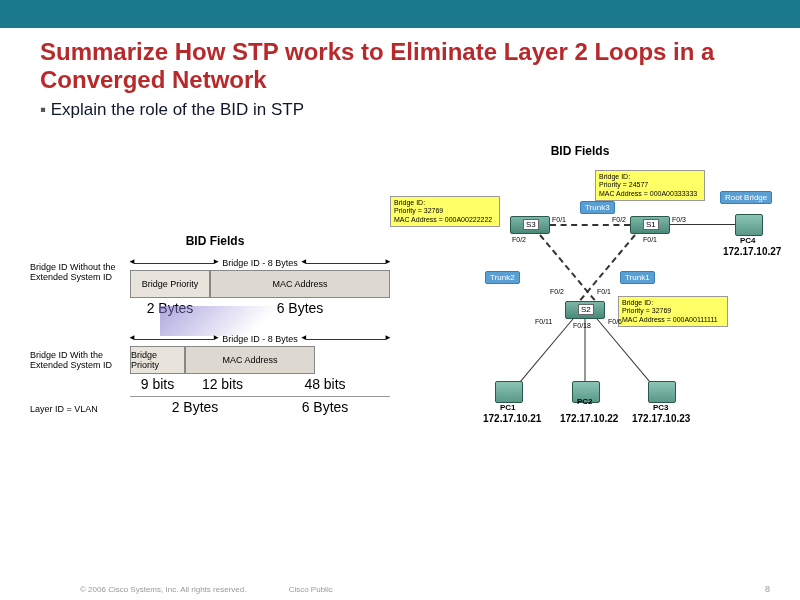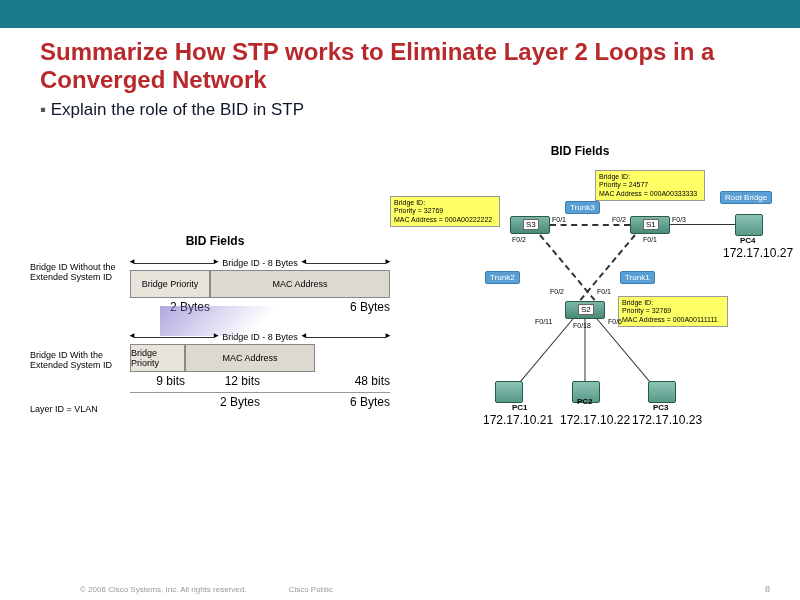--- a/index.html
+++ b/index.html
@@ -11,30 +11,30 @@
 .content{position:relative;height:470px}
 .left{position:absolute;left:30px;top:110px;width:370px;font-size:9px}
 .left h3{text-align:center;font-size:12px;margin-bottom:10px}
 .rowhead{display:flex;align-items:center;margin-bottom:2px}
 .arrowline{flex:1;border-top:1px solid #333;position:relative;margin:0 4px}
 .arrowline::before{content:"◄";position:absolute;left:-6px;top:-7px;font-size:8px}
 .arrowline::after{content:"►";position:absolute;right:-6px;top:-7px;font-size:8px}
 .bidrow{display:flex;margin-left:100px;margin-bottom:2px}
 .seg{border:1px solid #888;height:28px;display:flex;align-items:center;justify-content:center;font-size:9px}
 .lbl{position:absolute;font-size:9px;width:95px}
-.sizerow{display:flex;margin-left:100px;font-size:12px;text-align:right;margin-top:2px;margin-bottom:8px}
+.sizerow{display:flex;margin-left:100px;font-size:14px;text-align:center;margin-top:2px;margin-bottom:8px}
 .gradient{position:absolute;left:130px;top:72px;width:140px;height:30px;background:linear-gradient(135deg,#7a6fc9 0%,transparent 70%);opacity:0.6}
 .right{position:absolute;right:20px;top:20px;width:400px;font-size:8px}
 .right h3{text-align:center;font-size:12px;margin-bottom:8px}
 .topology{position:relative;height:280px}
 .switch{position:absolute;width:40px;height:18px;background:linear-gradient(#7bb8a8,#4a8878);border:1px solid #2a5a4a;border-radius:2px}
 .swlabel{position:absolute;background:#fff;border:1px solid #666;padding:0 2px;font-size:8px}
 .pc{position:absolute;width:28px;height:22px;background:linear-gradient(#8bc4b4,#5a9888);border:1px solid #2a5a4a;border-radius:2px}
 .pclabel{position:absolute;font-size:8px;font-weight:bold}
-.pcip{position:absolute;font-size:12px;font-weight:normal}
+.pcip{position:absolute;font-size:10px;font-weight:bold}
 .note{position:absolute;background:#ffff66;border:1px solid #999;padding:2px 3px;font-size:7px;line-height:1.2}
 .tag{position:absolute;background:#5a9fd4;color:#fff;border:1px solid #3a7fb4;padding:1px 4px;font-size:8px;border-radius:2px}
 .line{position:absolute;background:#333;height:1px;transform-origin:left center}
 .dline{position:absolute;border-top:2px dashed #333;transform-origin:left center}
 .port{position:absolute;font-size:7px}
 .footer{position:absolute;bottom:6px;left:80px;font-size:8px;color:#999}
 .pagenum{position:absolute;bottom:6px;right:30px;font-size:9px;color:#999}
 </style>
 </head>
 <body>
@@ -102,21 +102,21 @@
           <div>Priority = 24577</div>
           <div>MAC Address = 000A00333333</div>
 </div>
 <div class="note" style="left:238px;top:130px;width:110px">
 <div>Bridge ID:</div>
           <div>Priority = 32769</div>
           <div>MAC Address = 000A00111111</div>
 </div>
 
 <div class="tag" style="left:340px;top:25px">Root Bridge</div>
-<div class="tag" style="left:185px;top:35px">Trunk3</div>
+<div class="tag" style="left:200px;top:35px">Trunk3</div>
 <div class="tag" style="left:240px;top:105px">Trunk1</div>
 <div class="tag" style="left:105px;top:105px">Trunk2</div>
 
 <div class="dline" style="left:170px;top:58px;width:80px"></div>
 <div class="dline" style="left:160px;top:68px;width:95px;transform:rotate(50deg)"></div>
 <div class="dline" style="left:255px;top:68px;width:95px;transform:rotate(130deg)"></div>
 
 <div class="line" style="left:290px;top:58px;width:65px"></div>
 <div class="line" style="left:195px;top:150px;width:100px;transform:rotate(130deg)"></div>
 <div class="line" style="left:205px;top:150px;width:80px;transform:rotate(90deg)"></div>
@@ -127,21 +127,21 @@
 <div class="switch" style="left:250px;top:50px"></div>
 <div class="swlabel" style="left:263px;top:53px">S1</div>
 <div class="switch" style="left:185px;top:135px"></div>
 <div class="swlabel" style="left:198px;top:138px">S2</div>
 
 <div class="pc" style="left:355px;top:48px"></div>
 <div class="pclabel" style="left:360px;top:70px">PC4</div>
 <div class="pcip" style="left:343px;top:80px">172.17.10.27</div>
 
 <div class="pc" style="left:115px;top:215px"></div>
-<div class="pclabel" style="left:132px;top:237px">PC1</div>
+<div class="pclabel" style="left:120px;top:237px">PC1</div>
 <div class="pcip" style="left:103px;top:247px">172.17.10.21</div>
 
 <div class="pc" style="left:192px;top:215px"></div>
 <div class="pclabel" style="left:197px;top:231px">PC2</div>
 <div class="pcip" style="left:180px;top:247px">172.17.10.22</div>
 
 <div class="pc" style="left:268px;top:215px"></div>
 <div class="pclabel" style="left:273px;top:237px">PC3</div>
 <div class="pcip" style="left:252px;top:247px">172.17.10.23</div>
 

